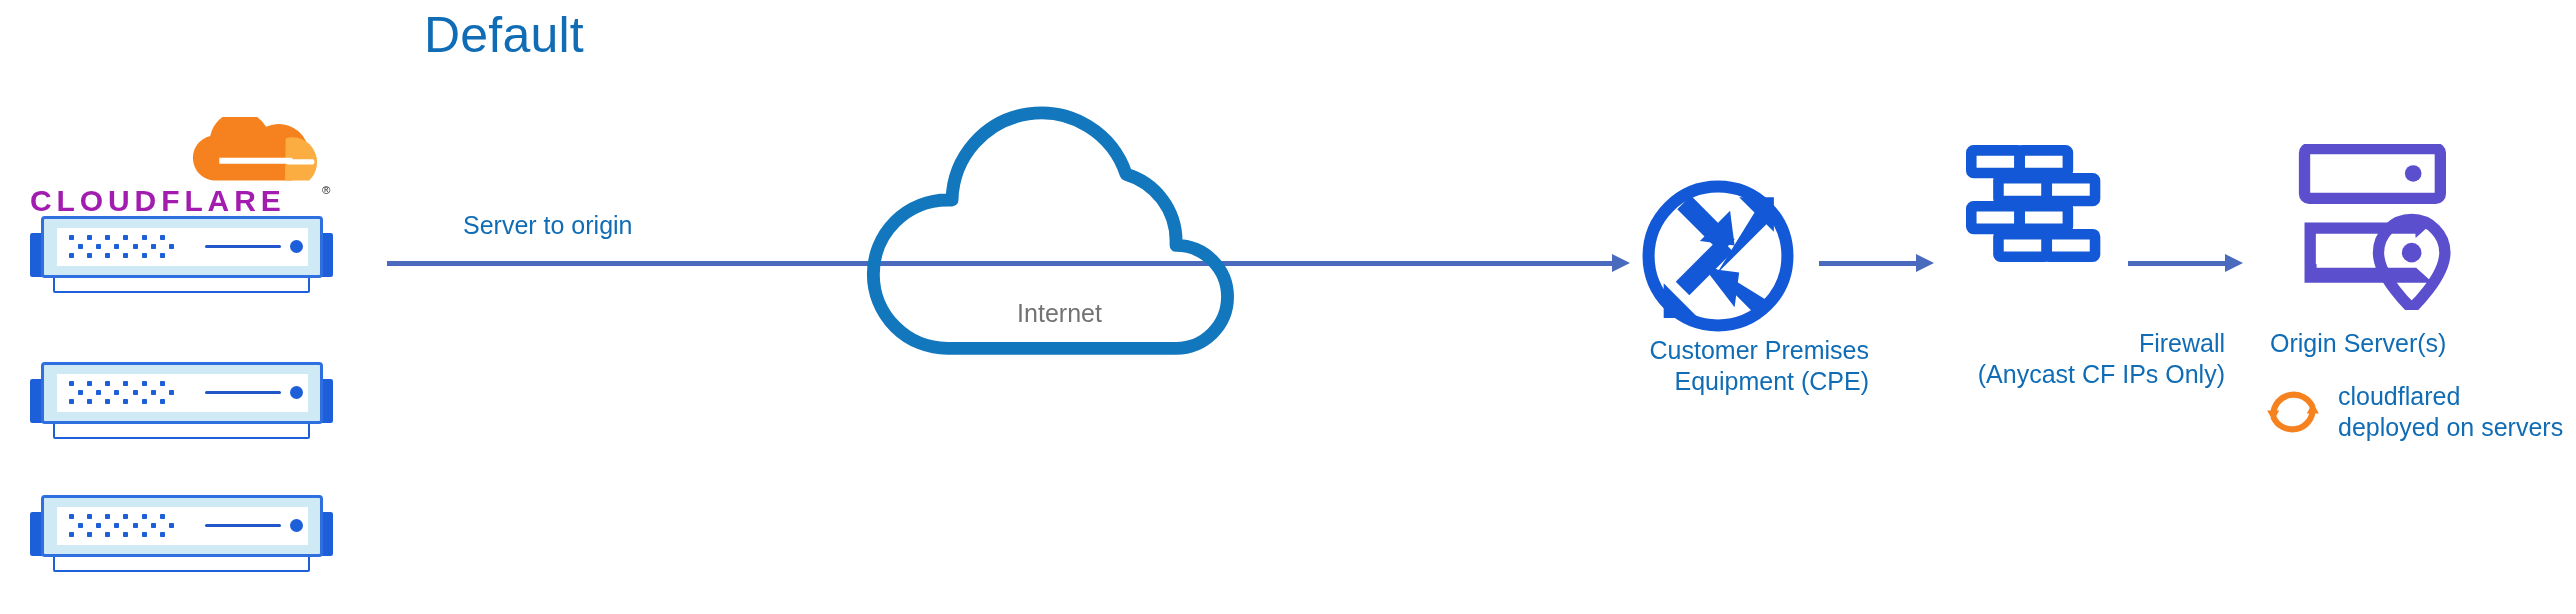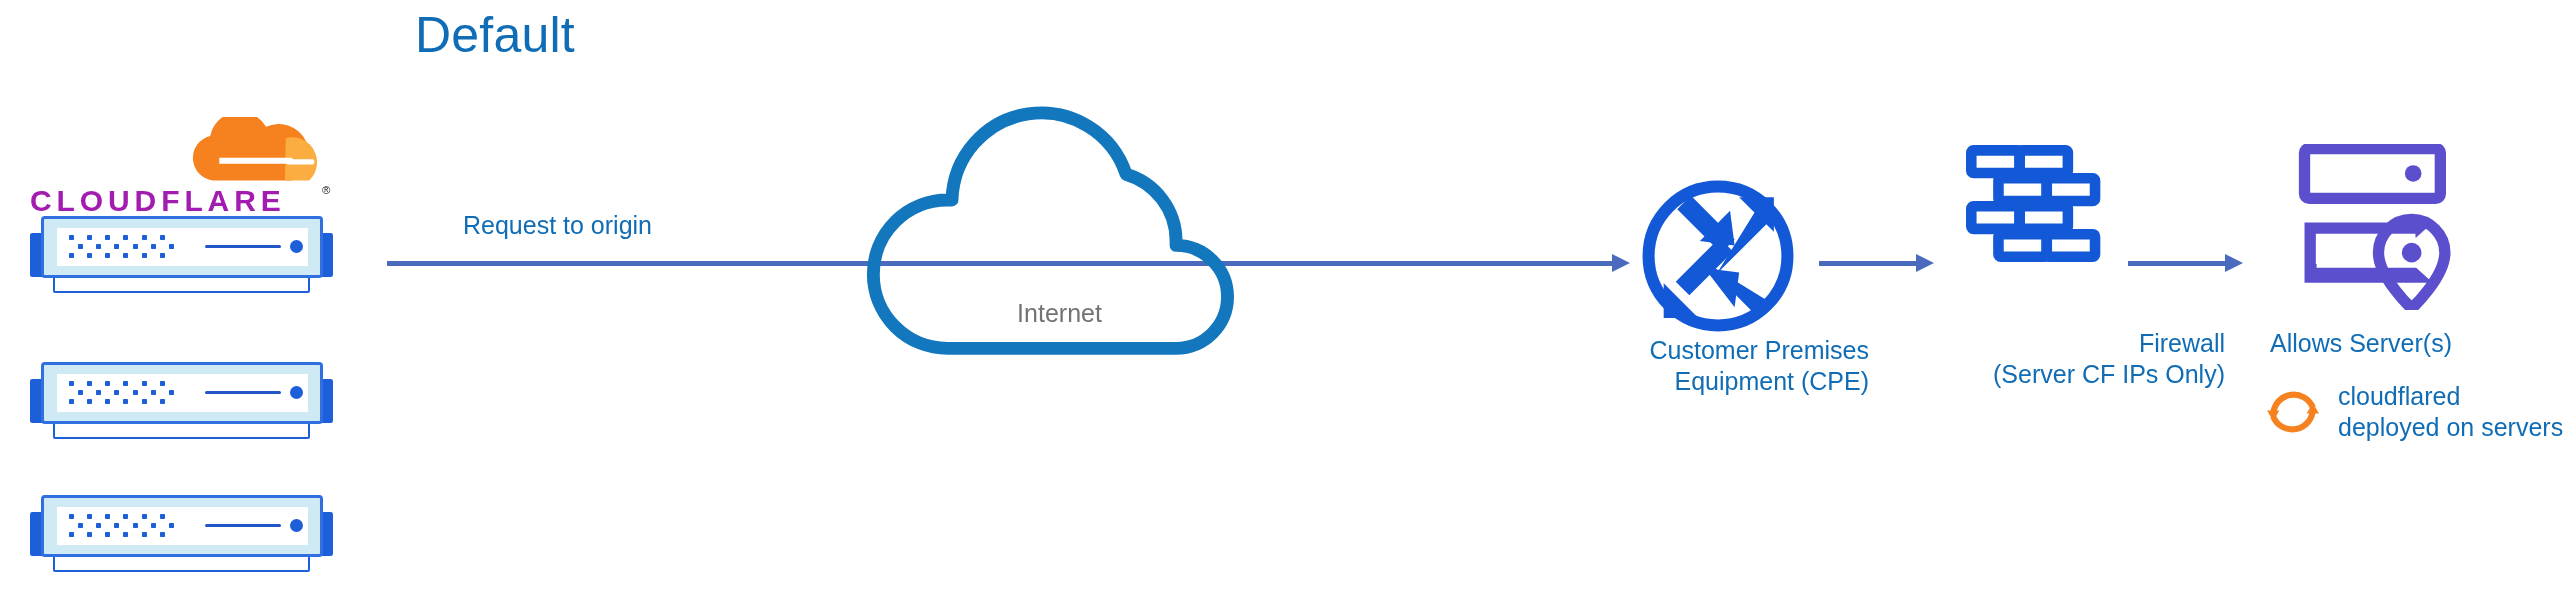--- a/index.html
+++ b/index.html
@@ -12,21 +12,21 @@
     position:relative;
     width:2576px;
     height:614px;
     background:#ffffff;
     overflow:hidden;
   }
   .abs{position:absolute;}
 
   
   #diagram-title{
-    left:415px; top:6px;
+    left:424px; top:6px;
     font-size:50px;
     color:#0f6cb5;
     font-weight:400;
     letter-spacing:0.2px;
     white-space:nowrap;
   }
 
   
   #cf-logo{ left:30px; top:117px; width:303px; height:98px; }
   #cf-logo .cf-mark{ position:absolute; left:144px; top:0px; }
@@ -241,21 +241,21 @@
           </div>
         <div class="slot"></div>
         <div class="led"></div>
       </div>
     </div>
   </div>
 
   <div class="abs arrow-line" style="left:387px; top:261px; width:1226px;"></div>
   <div class="abs arrow-head" style="left:1612px; top:254px;"></div>
 
-  <div class="abs lbl" id="request-label" style="left:463px; top:210px;">Request to origin</div>
+  <div class="abs lbl" id="request-label" style="left:463px; top:210px;">Server to origin</div>
 
 
   <div class="abs" id="internet-cloud">
     <svg width="439" height="250" viewBox="0 0 580 330">
       <path d="M142 320
                a 98 98 0 0 1 0 -196
                l 6 0
                a 118 118 0 0 1 230 -34
                a 92 92 0 0 1 66 88
                l 0 6
@@ -308,39 +308,39 @@
 
         <rect x="7" y="81" width="64" height="30" rx="3"></rect>
         <rect x="71" y="81" width="64" height="30" rx="3"></rect>
 
         <rect x="43" y="118" width="64" height="30" rx="3"></rect>
         <rect x="107" y="118" width="64" height="30" rx="3"></rect>
       </g>
     </svg>
   </div>
   <div class="abs lbl center" id="firewall-label">Firewall
-(Server CF IPs Only)</div>
+(Anycast CF IPs Only)</div>
 
   <div class="abs arrow-line" style="left:2128px; top:261px; width:98px;"></div>
   <div class="abs arrow-head" style="left:2225px; top:254px;"></div>
 
   <div class="abs node-icon" style="left:2298px; top:144px;">
     <svg width="170" height="166" viewBox="0 0 224 220">
 
       <rect x="8" y="6" width="180" height="66" rx="6" fill="none" stroke="#5b4fce" stroke-width="15"></rect>
       <circle cx="152" cy="39" r="11" fill="#5b4fce"></circle>
 
       <path d="M8 104 h170 l-22 20 h-132 v40 h132 l22 20 h-170 Z" fill="#5b4fce"></path>
       <path d="M23 119 h132 v40 h-132 Z" fill="#ffffff"></path>
 
       <path d="M150 100 a44 44 0 0 1 44 44 c0 33 -44 74 -44 74 s-44 -41 -44 -74 a44 44 0 0 1 44 -44 Z" fill="none" stroke="#5b4fce" stroke-width="15" stroke-linejoin="round"></path>
       <circle cx="150" cy="144" r="13" fill="#5b4fce"></circle>
     </svg>
   </div>
-  <div class="abs lbl" id="origin-label">Allows Server(s)</div>
+  <div class="abs lbl" id="origin-label">Origin Server(s)</div>
 
   <div class="abs node-icon" style="left:2261px; top:380px;">
     <svg width="64" height="64" viewBox="0 0 84 84">
       <g fill="none" stroke="#f6821f" stroke-width="8" stroke-linecap="butt">
         <path d="M16 48 a27 27 0 0 0 52 -10"></path>
         <path d="M68 36 a27 27 0 0 0 -52 10"></path>
       </g>
       <path d="M8 40 L24 40 L16 54 Z" fill="#f6821f"></path>
       <path d="M60 44 L76 44 L68 30 Z" fill="#f6821f"></path>
     </svg>

